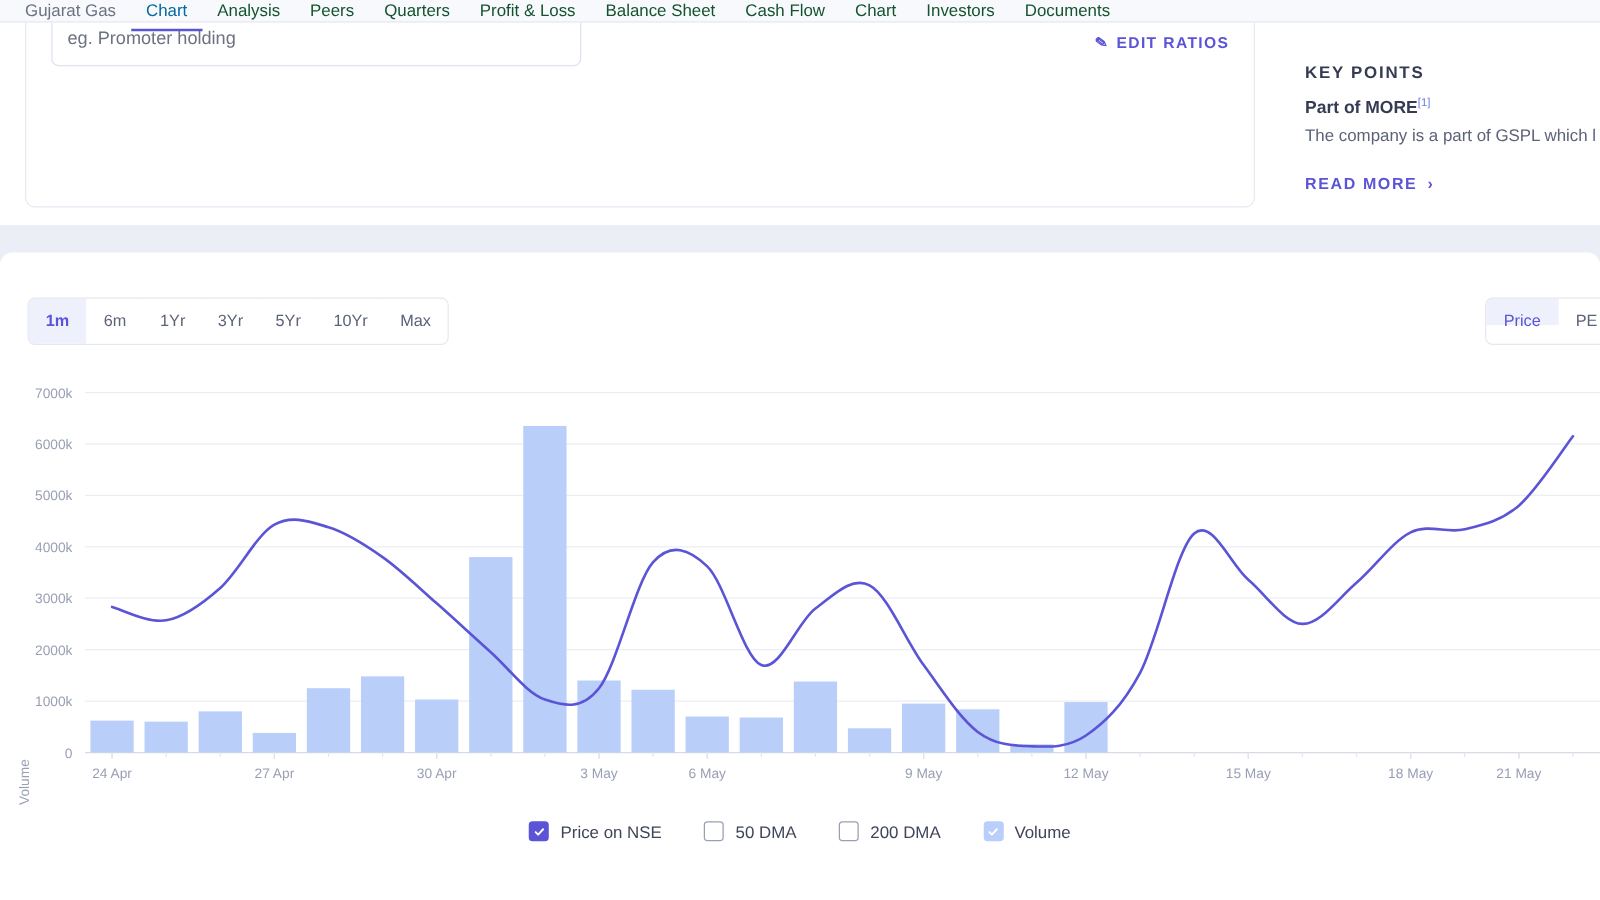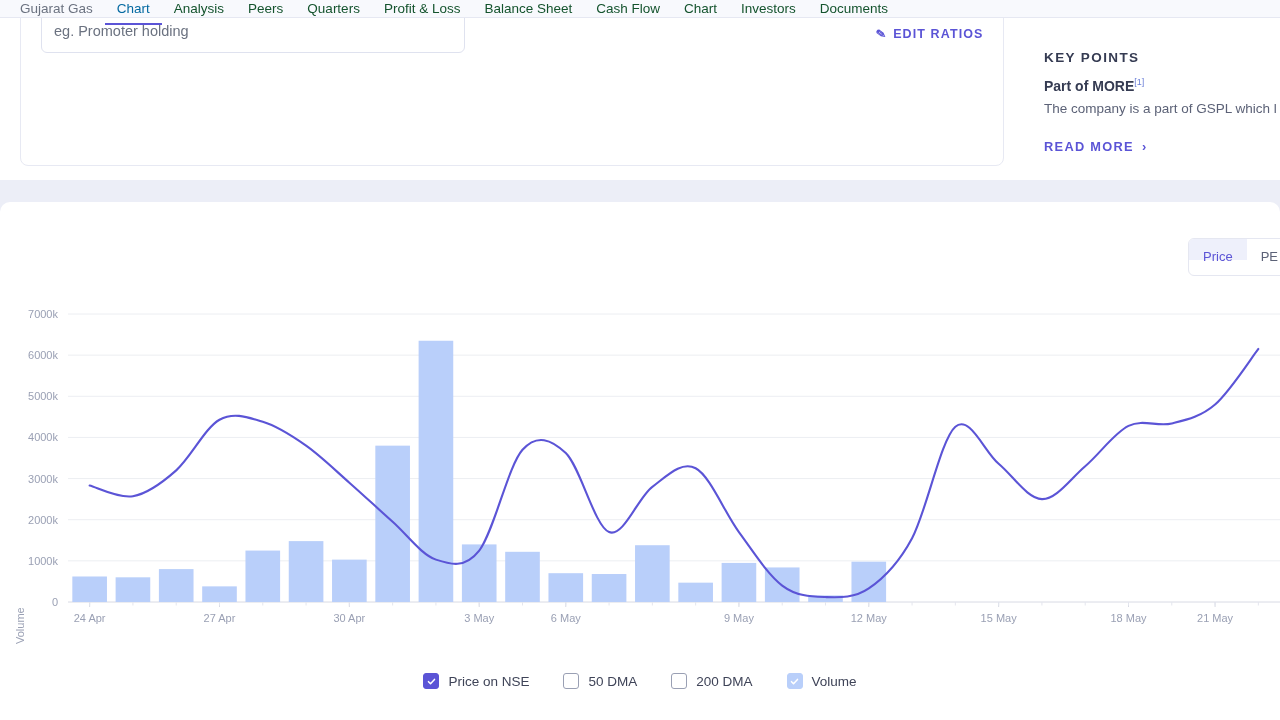--- a/index.html
+++ b/index.html
@@ -203,21 +203,20 @@
     left: 0; top: 455px;
     width: 1280px;
     display: flex;
     justify-content: center;
     align-items: center;
     gap: 34px;
   }
   .legend-item {
     display: flex; align-items: center; gap: 9px;
     cursor: pointer;
-    margin-top: 16px;
   }
   .cbox {
     width: 16px; height: 16px;
     border-radius: 3px;
     border: 1.6px solid #9aa0b4;
     background: #fff;
     display: flex; align-items: center; justify-content: center;
     flex: 0 0 auto;
   }
   .cbox.on-dark { background: #5b54d6; border-color: #5b54d6; }
@@ -270,20 +269,29 @@
       <span>›</span>
     </div>
   </div>
 
 </div>
 
 <div class="gap-band"></div>
 
 <div class="chart-card">
 
+  <div class="range-group">
+    <div class="range-btn active">1m</div>
+    <div class="range-btn">6m</div>
+    <div class="range-btn">1Yr</div>
+    <div class="range-btn">3Yr</div>
+    <div class="range-btn">5Yr</div>
+    <div class="range-btn">10Yr</div>
+    <div class="range-btn">Max</div>
+  </div>
 
   <div class="pe-group">
     <div class="pe-btn active">Price</div>
     <div class="pe-btn">PE</div>
   </div>
 
   <div class="ylabel">Volume</div>
 
   <div class="plot">
     <svg id="chart-svg" width="1280" height="345">

